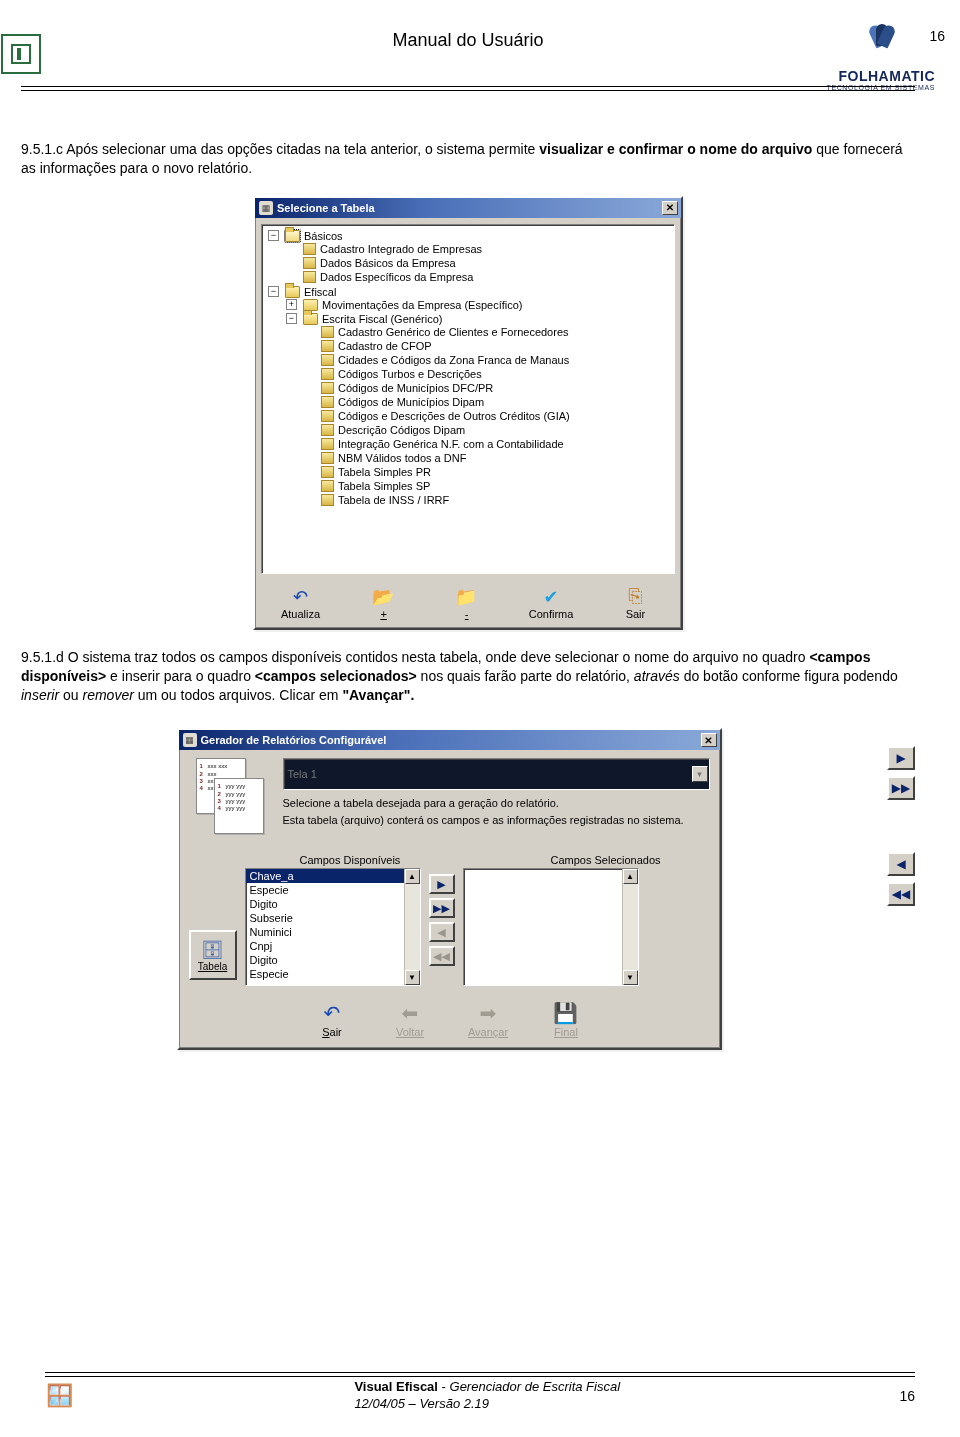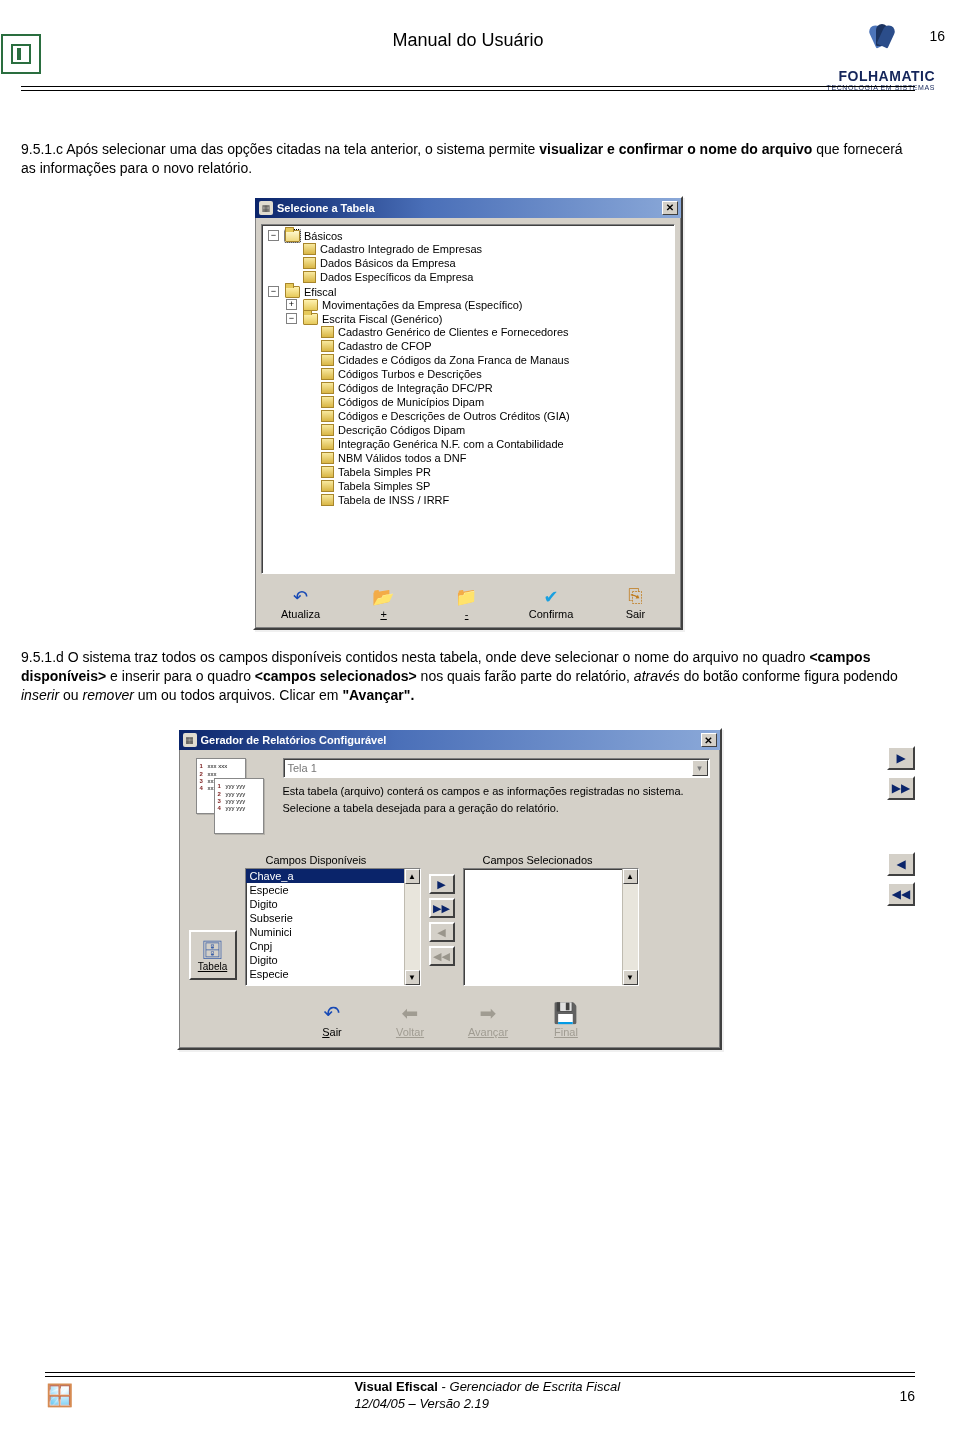--- a/index.html
+++ b/index.html
@@ -206,38 +206,38 @@
   }
   .thumb .tl { display:flex; gap:2px;}
   .thumb .tl span:first-child{color:#7a1a1a;font-weight:bold;width:6px;}
   .thumb.a{left:0;top:0;}
   .thumb.b{left:18px;top:20px;}
   .desc {
     flex:1;
   }
   .combo {
     width: 100%;
-    height:20px;
-    background:#ffffff;
+    height:32px;
+    background:#0f172a;
     border:1px solid #808080;
     border-right-color:#fff;border-bottom-color:#fff;
     box-shadow: inset 1px 1px 0 #404040;
     display:flex;align-items:center;justify-content:space-between;
     padding:0 1px 0 4px;
     color:#777;
     margin-bottom:6px;
   }
   .combo .dd {
     width:16px;height:16px;background:#d4d0c8;
     border:1px solid #fff;border-right-color:#404040;border-bottom-color:#404040;
     display:flex;align-items:center;justify-content:center;font-size:9px;
   }
   .desc p { margin:2px 0; font-size:11px; line-height:1.3;}
 
-  .lists-lbls { display:flex; gap:7px; margin-top:18px; font-size:11px;align-items:center;}
+  .lists-lbls { display:flex; gap:41px; margin-top:18px; font-size:11px;align-items:center;}
   .lists-lbls > div:first-child{ width:70px;}
   .lists-lbls .l1 { width:210px;}
   .lists-lbls .l2 { }
 
   .lists-row { display:flex; gap:8px; align-items:flex-start; margin-top:2px;}
   .side-iconbtn{
     width:48px; height:50px;
     border:2px solid #fff;
     border-right-color:#404040; border-bottom-color:#404040;
     background:#d4d0c8;
@@ -417,21 +417,21 @@
                       <div class="node">
                         <span class="exp none"></span>
                         <span class="leaf"></span>
                         <span class="lbl">Códigos Turbos e Descrições</span>
                       </div>
                     </li>
                     <li>
                       <div class="node">
                         <span class="exp none"></span>
                         <span class="leaf"></span>
-                        <span class="lbl">Códigos de Integração DFC/PR</span>
+                        <span class="lbl">Códigos de Municípios DFC/PR</span>
                       </div>
                     </li>
                     <li>
                       <div class="node">
                         <span class="exp none"></span>
                         <span class="leaf"></span>
                         <span class="lbl">Códigos de Municípios Dipam</span>
                       </div>
                     </li>
                     <li>
@@ -565,22 +565,22 @@
                     <span>yyy yyy</span>
                   </div>
               </div>
             </div>
           </div>
           <div class="desc">
             <div class="combo">
               <span>Tela 1</span>
               <span class="dd">▾</span>
             </div>
+            <p>Selecione a tabela desejada para a geração do relatório.</p>
             <p>Esta tabela (arquivo) conterá os campos e as informações registradas no sistema.</p>
-            <p>Selecione a tabela desejada para a geração do relatório.</p>
           </div>
         </div>
 
         <div class="lists-lbls">
           <div></div>
           <div class="l1">Campos Disponíveis</div>
           <div class="l2">Campos Selecionados</div>
         </div>
 
         <div class="lists-row">

